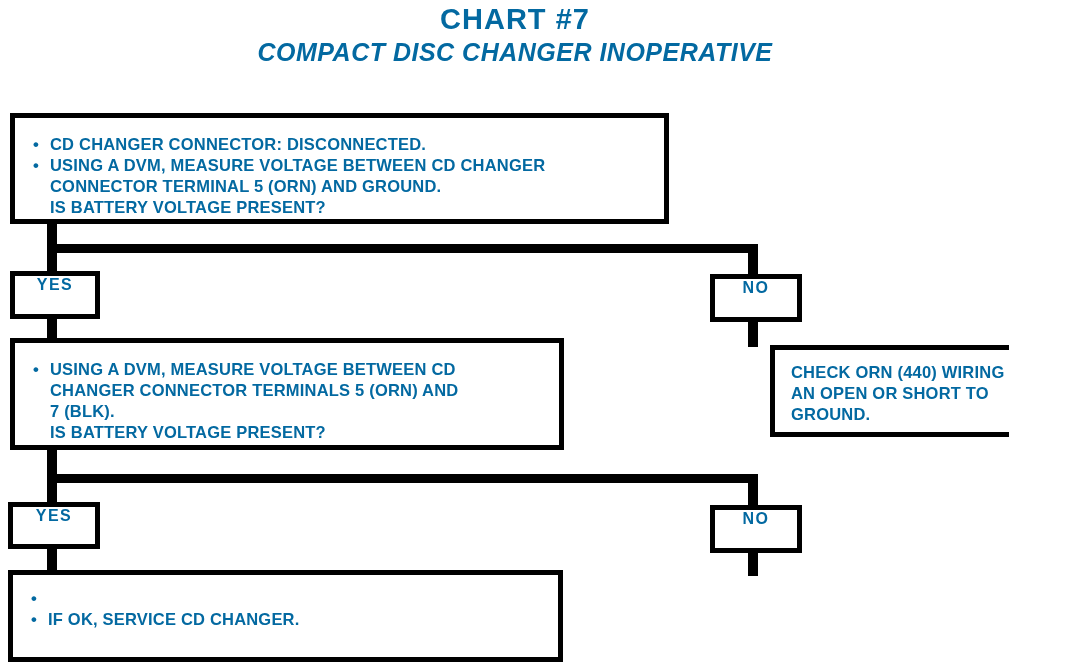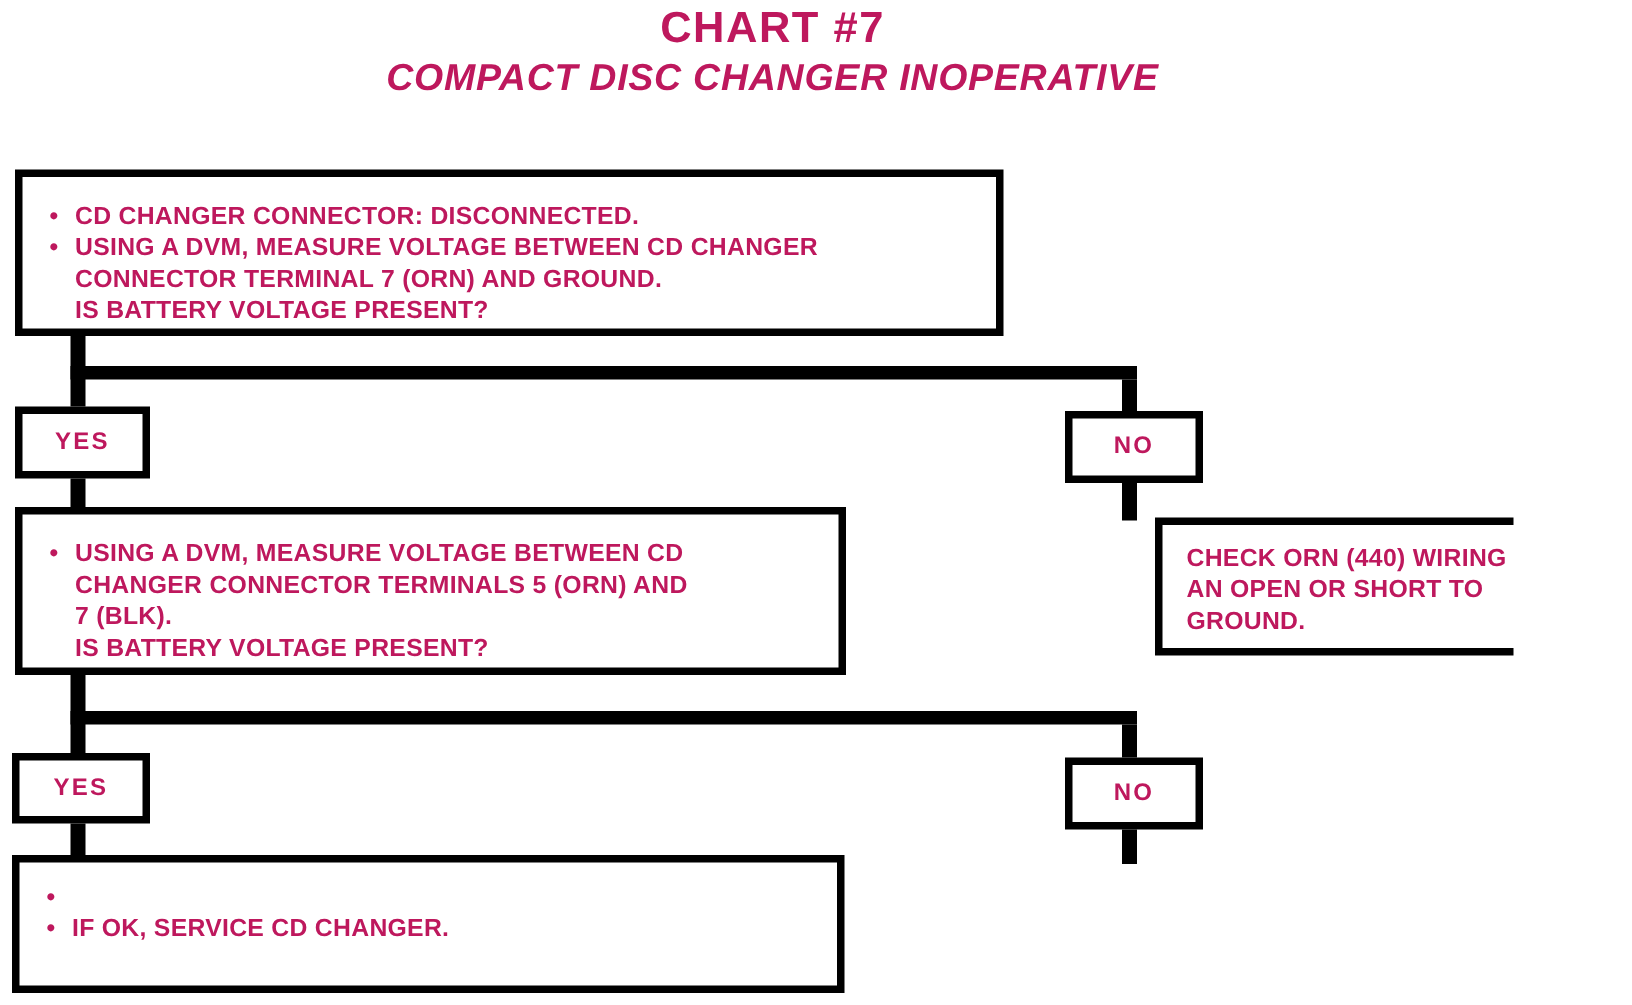--- a/index.html
+++ b/index.html
@@ -1,21 +1,21 @@
 <!DOCTYPE html>
 <html><head>
 <meta charset="utf-8">
 <style>
   html,body{margin:0;padding:0;background:#ffffff;}
   .page{
     position:relative;
     width:1009px;height:670px;
     background:#ffffff;
     font-family:"Liberation Sans","DejaVu Sans",sans-serif;
-    color:#be185d;
+    color:#0369a1;
     overflow:hidden;
   }
   .titleblock{
     position:absolute;left:0;top:4px;width:1030px;
     text-align:center;font-weight:700;line-height:1.1;
   }
   .title-main{font-size:29px;letter-spacing:1px;}
   .title-sub{font-size:25px;letter-spacing:0.5px;margin-top:3px;font-style:italic;}
 
   .box{
@@ -25,21 +25,21 @@
     box-sizing:border-box;
     font-weight:700;
   }
   .stepbox{font-size:16.5px;line-height:21px;letter-spacing:0.2px;}
   .stepbox .inner{padding:16px 12px 0 18px;}
   .bullet-row{display:flex;align-items:flex-start;}
   .bullet{width:17px;flex:0 0 17px;text-align:left;}
   .btxt{white-space:pre-line;}
 
   .labelbox{
-    display:flex;align-items:center;justify-content:center;
+    display:flex;justify-content:center;
     font-size:16px;letter-spacing:1.5px;
   }
   .actionbox{font-size:16.5px;line-height:21px;letter-spacing:0.2px;}
   .actionbox .inner{padding:12px 8px 0 16px;white-space:pre-line;}
 
   .line{position:absolute;background:#000000;}
 </style>
 </head>
 <body>
 
@@ -64,21 +64,21 @@
 
   <div class="box stepbox" style="left:10px;top:113px;width:659px;height:111px;">
     <div class="inner">
       <div class="bullet-row">
         <span class="bullet">•</span>
         <span class="btxt">CD CHANGER CONNECTOR: DISCONNECTED.</span>
       </div>
       <div class="bullet-row">
         <span class="bullet">•</span>
         <span class="btxt">USING A DVM, MEASURE VOLTAGE BETWEEN CD CHANGER
-CONNECTOR TERMINAL 7 (ORN) AND GROUND.
+CONNECTOR TERMINAL 5 (ORN) AND GROUND.
 IS BATTERY VOLTAGE PRESENT?</span>
       </div>
     </div>
   </div>
 
   <div class="box labelbox" style="left:10px;top:271px;width:90px;height:48px;">
     <span>YES</span>
   </div>
   <div class="box labelbox" style="left:710px;top:274px;width:92px;height:48px;">
     <span>NO</span>

